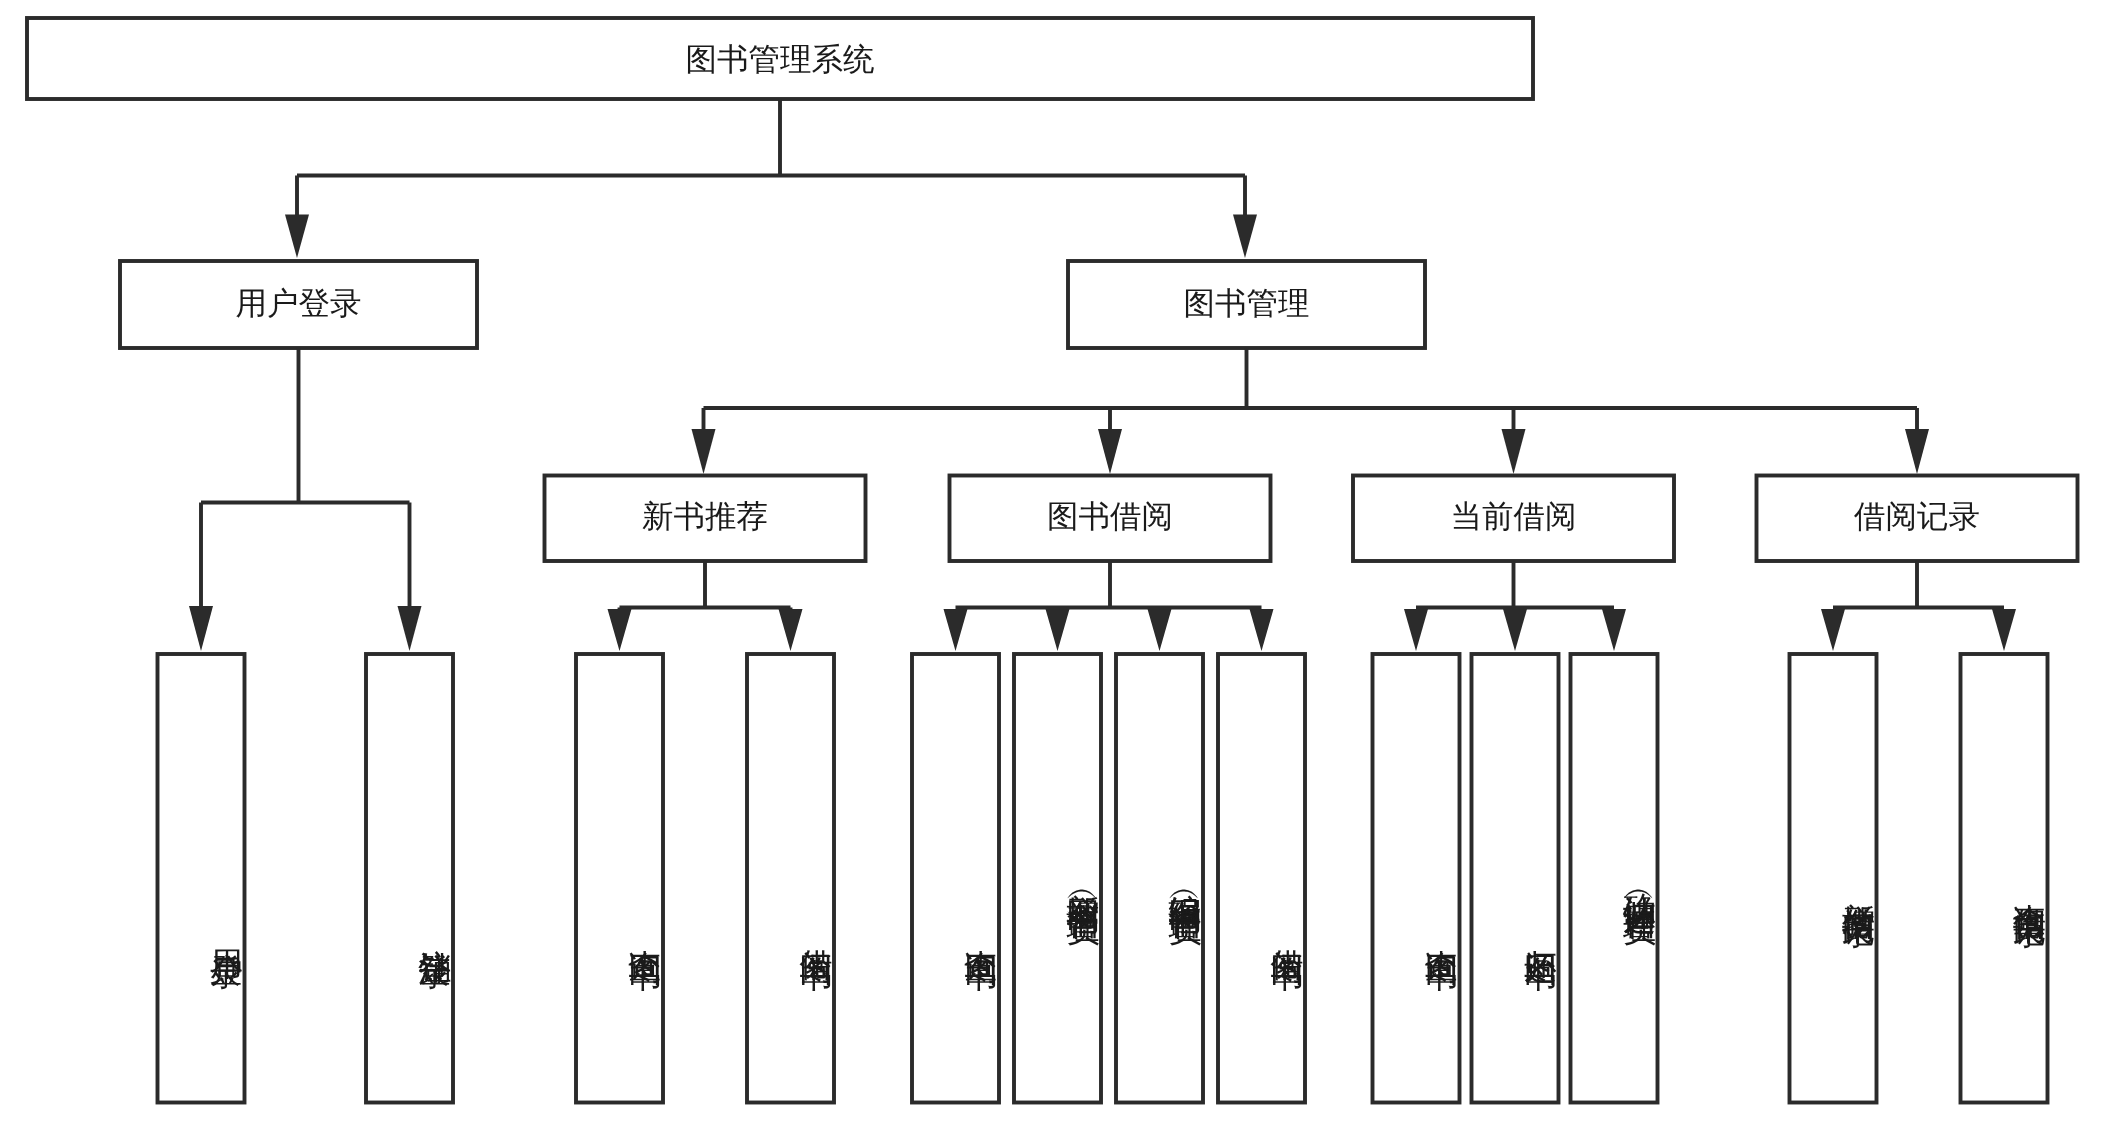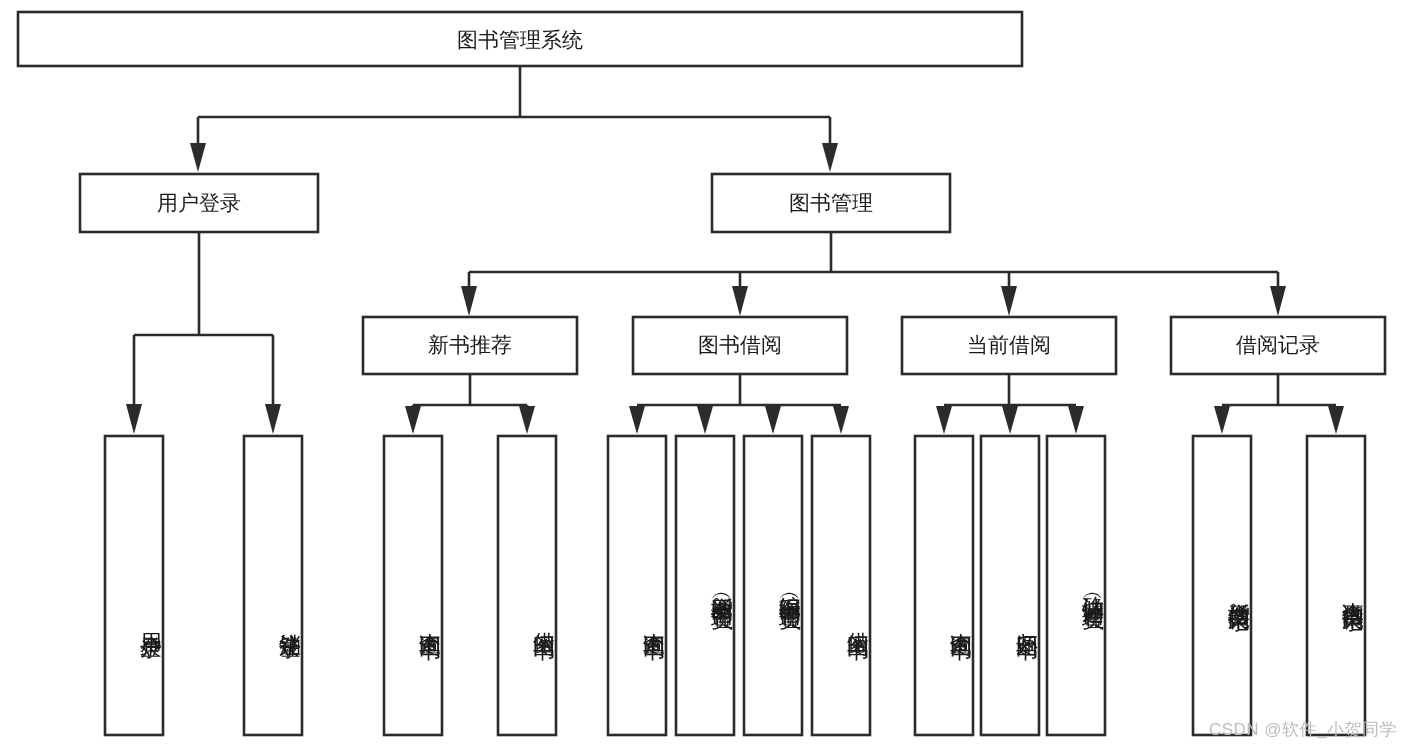--- a/index.html
+++ b/index.html
@@ -196,15 +196,14 @@
   <div class="node-label-v" style="left:744px; top:442px; width:58px; height:290px;">编辑图书（管理员）</div>
   <div class="node-label-v" style="left:812px; top:506px; width:58px; height:225px;">借阅图书</div>
 
   <div class="node-label-v" style="left:915px; top:506px; width:58px; height:225px;">查询图书</div>
   <div class="node-label-v" style="left:981px; top:506px; width:58px; height:225px;">归还图书</div>
   <div class="node-label-v" style="left:1047px; top:442px; width:58px; height:290px;">确认归还（管理员）</div>
 
   <div class="node-label-v" style="left:1193px; top:452px; width:58px; height:275px;">新增借阅记录</div>
   <div class="node-label-v" style="left:1307px; top:452px; width:58px; height:275px;">查询借阅记录</div>
 
-  <div class="watermark">CSDN @软件_小贺同学</div>
 
 </div>
 
 </body></html>

